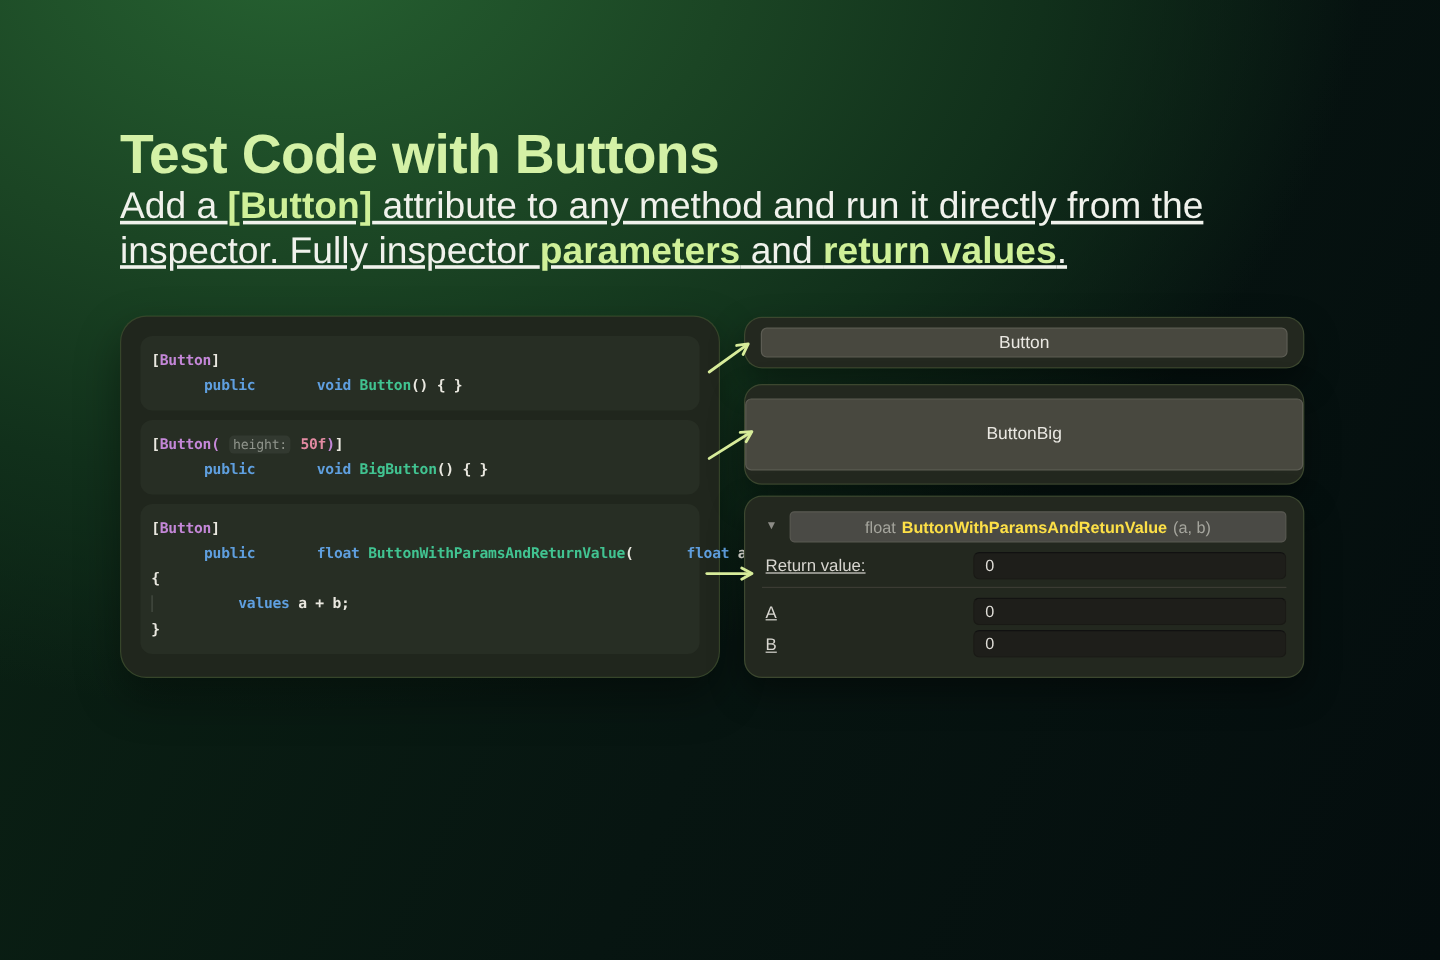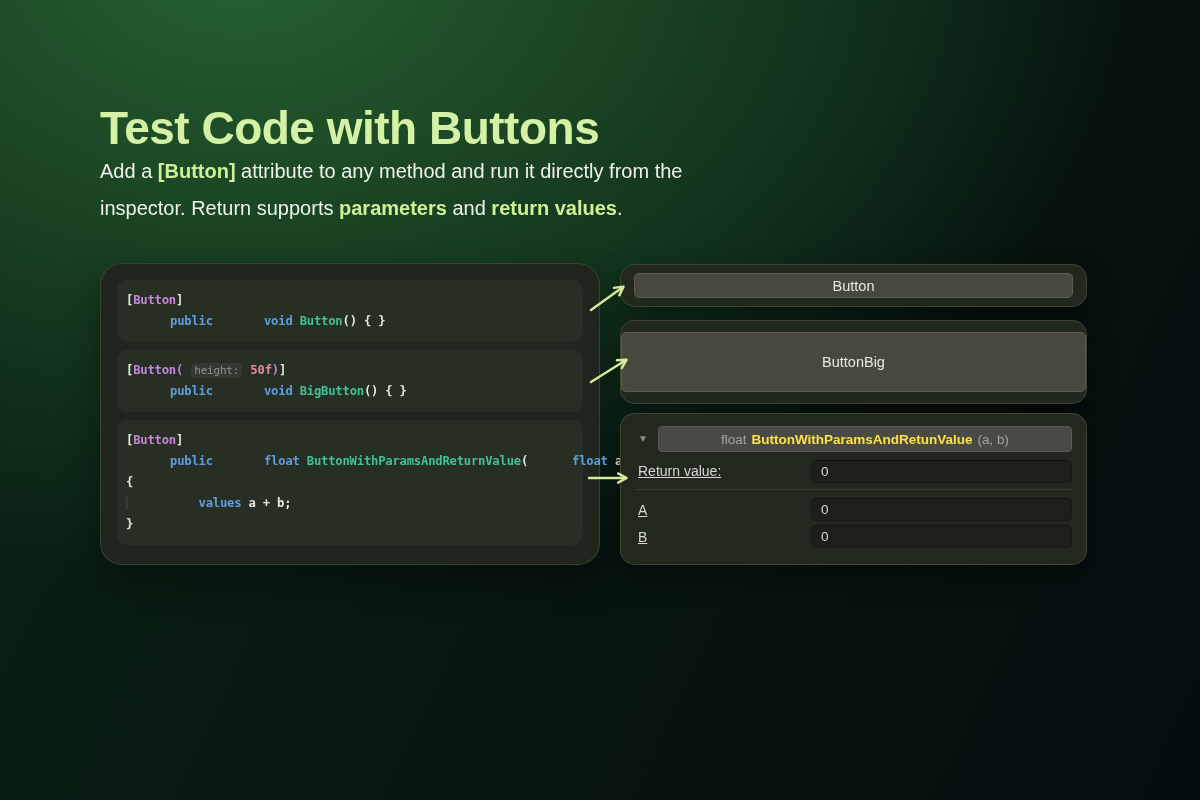--- a/index.html
+++ b/index.html
@@ -21,22 +21,23 @@
       linear-gradient(115deg, #0b2314 0%, #071511 55%, #040d0e 100%);
   }
 
   .page-title{
     position:absolute;left:100px;top:70px;
     font-size:46px;font-weight:700;letter-spacing:-0.5px;
     color:var(--accent,#d4f1a6);
   }
   .page-desc{
     position:absolute;left:100px;top:153px;width:960px;
-    font-size:20px;line-height:37px;font-weight:400;
+    font-size:31px;line-height:37px;font-weight:400;
     color:#f0f2ec;
+    text-decoration:underline;
   }
   .page-desc .hl{font-weight:700;color:var(--hl,#cff098);}
 
   
   .code-panel{
     position:absolute;left:100px;top:263px;width:500px;height:302px;
     box-sizing:border-box;padding:16px;
     background:#20261d;
     border:1px solid rgba(110,150,80,0.28);
     border-radius:22px;
@@ -122,21 +123,21 @@
 </style>
 </head>
 <body>
 
 <div class="stage">
 
   <h1 class="page-title">Test Code with Buttons</h1>
 
   <div class="page-desc">
     <div><span>Add a </span><span class="hl">[Button]</span><span> attribute to any method and run it directly from the</span></div>
-    <div><span>inspector. Return supports </span><span class="hl">parameters</span><span> and </span><span class="hl">return values</span><span>.</span></div>
+    <div><span>inspector. Fully inspector </span><span class="hl">parameters</span><span> and </span><span class="hl">return values</span><span>.</span></div>
   </div>
 
   <div class="code-panel">
     <div class="code-blocks">
         <div class="code-block">
           <div class="code-line"><span class="tk-fg">[</span><span class="tk-purple">Button</span><span class="tk-fg">]</span></div>
           <div class="code-line"><span class="tk-blue">public</span><span class="tk-fg"> </span><span class="tk-blue">void</span><span class="tk-fg"> </span><span class="tk-teal">Button</span><span class="tk-fg">() { }</span></div>
         </div>
         <div class="code-block">
           <div class="code-line"><span class="tk-fg">[</span><span class="tk-purple">Button</span><span class="tk-purple">(</span><span class="tk-fg"> </span><span class="tk-hint">height:</span><span class="tk-fg"> </span><span class="tk-pink">50f</span><span class="tk-purple">)</span><span class="tk-fg">]</span></div>

